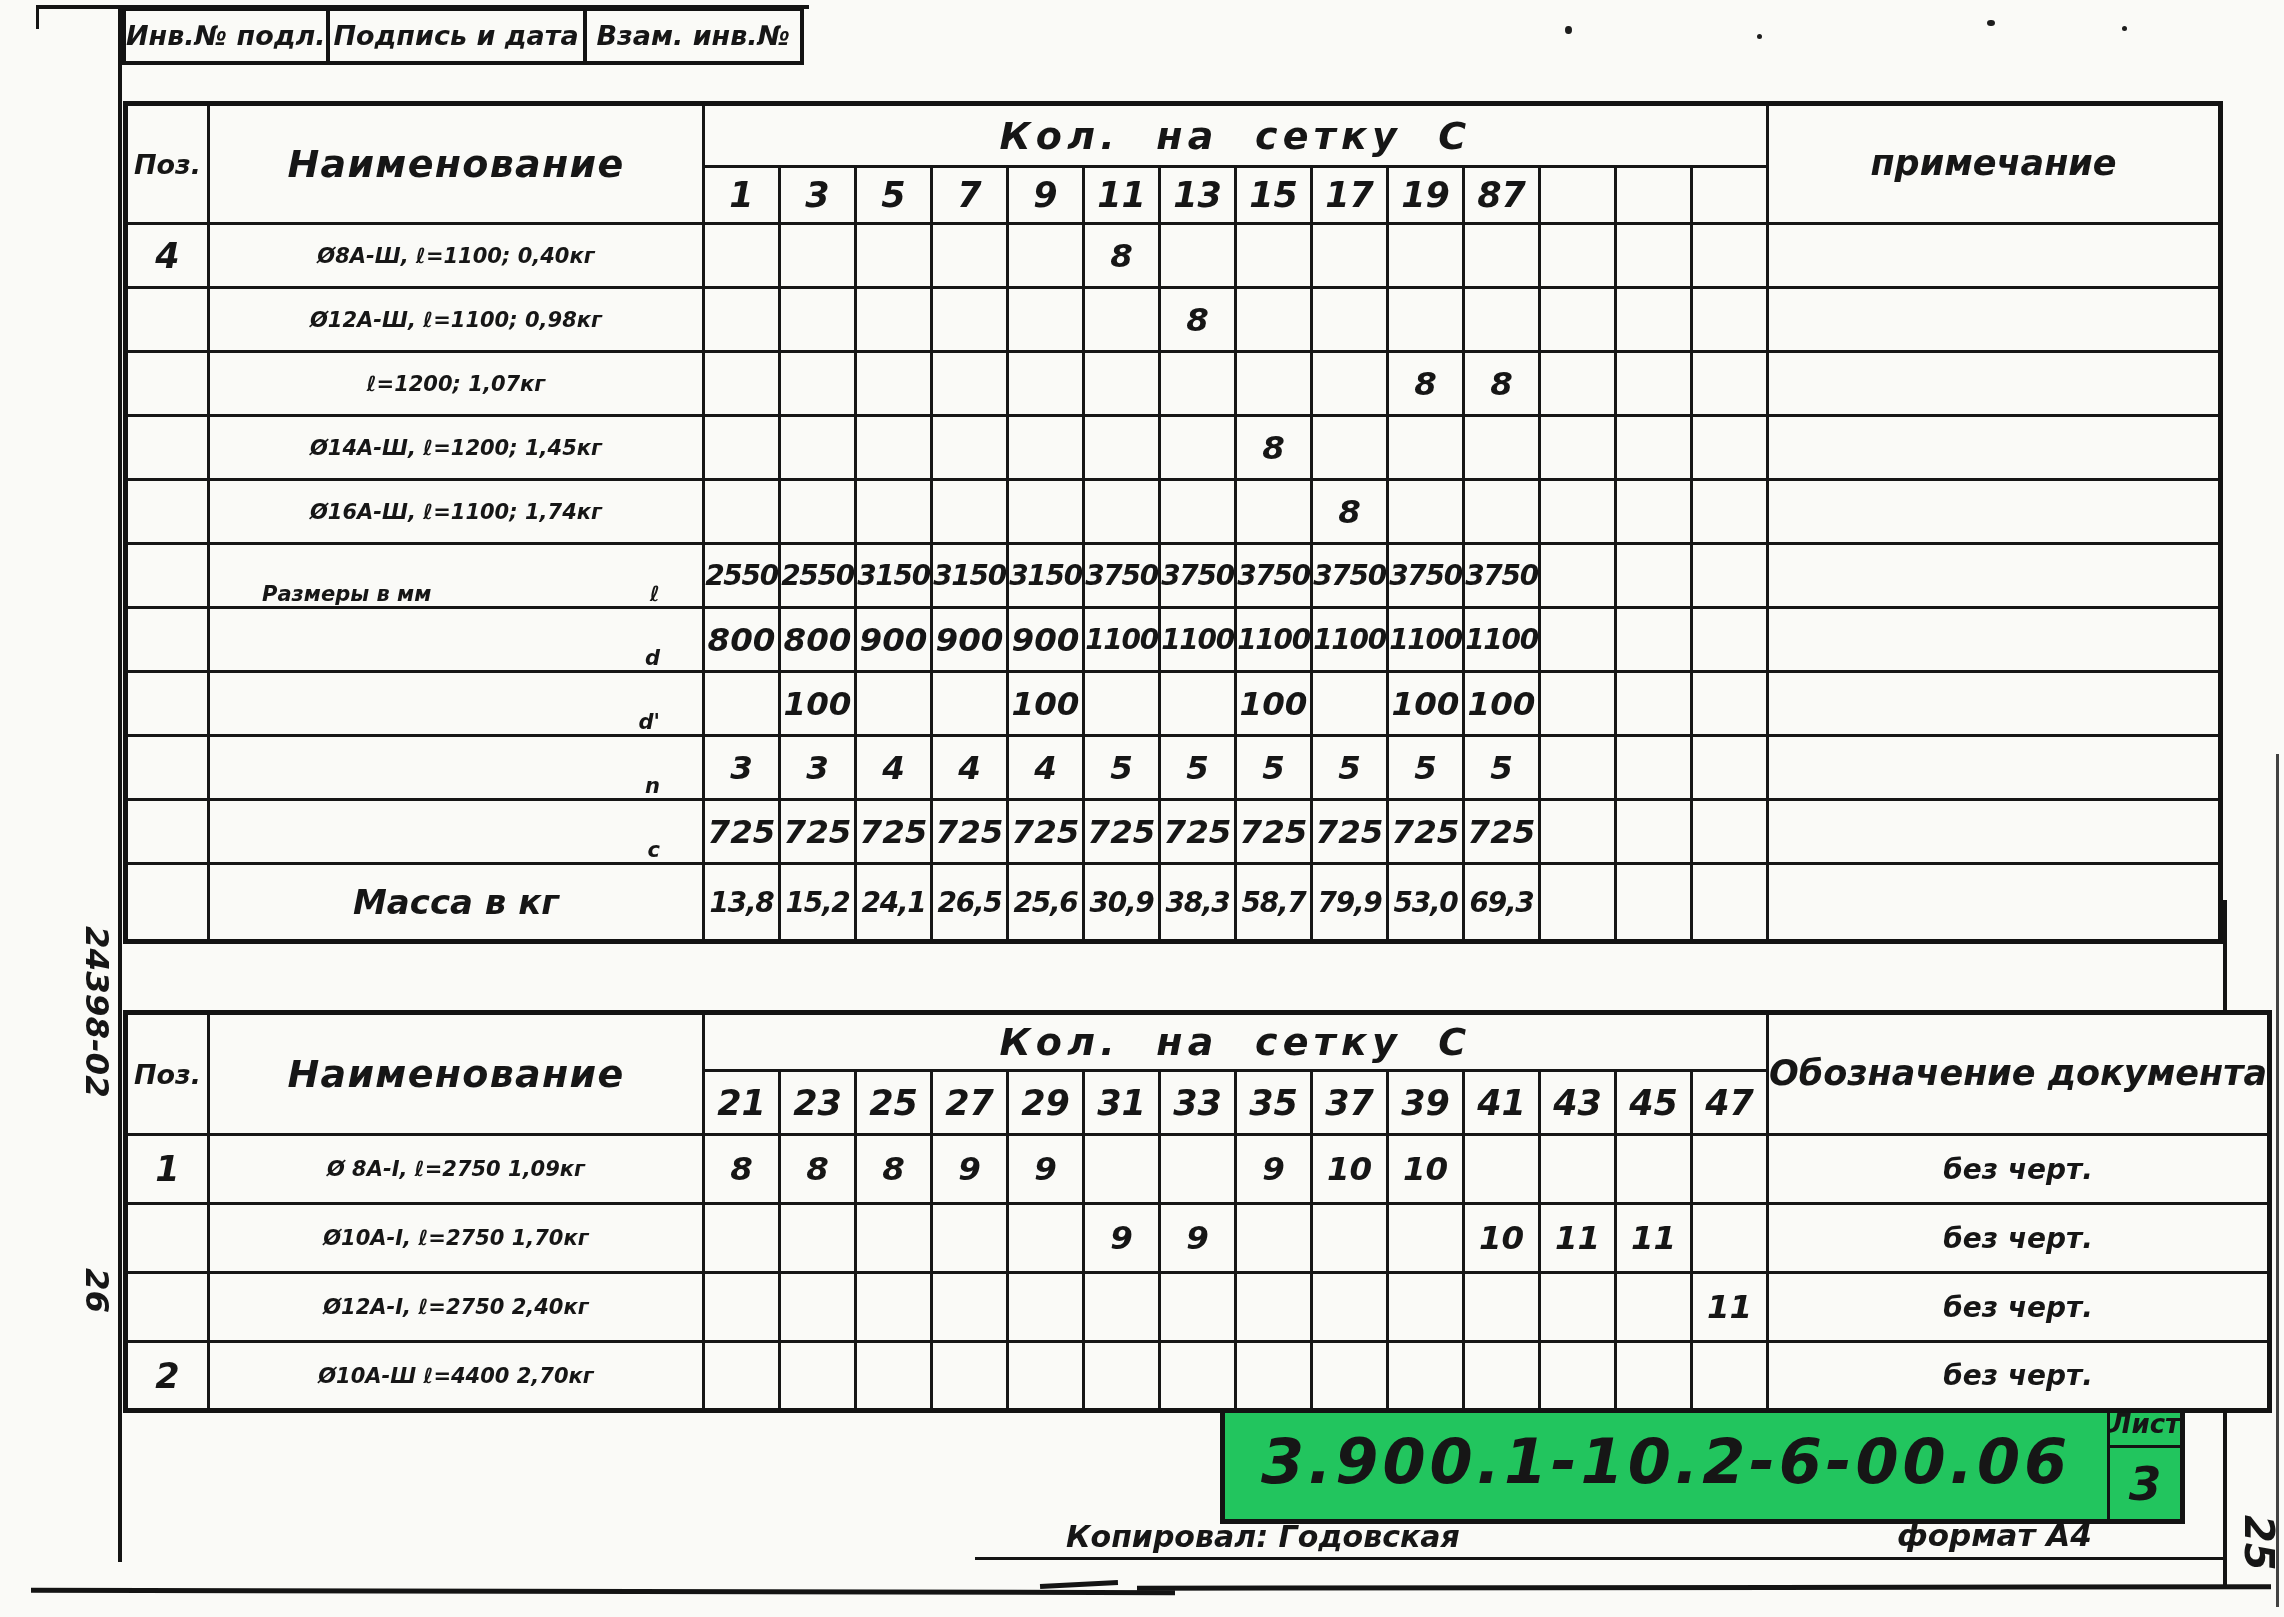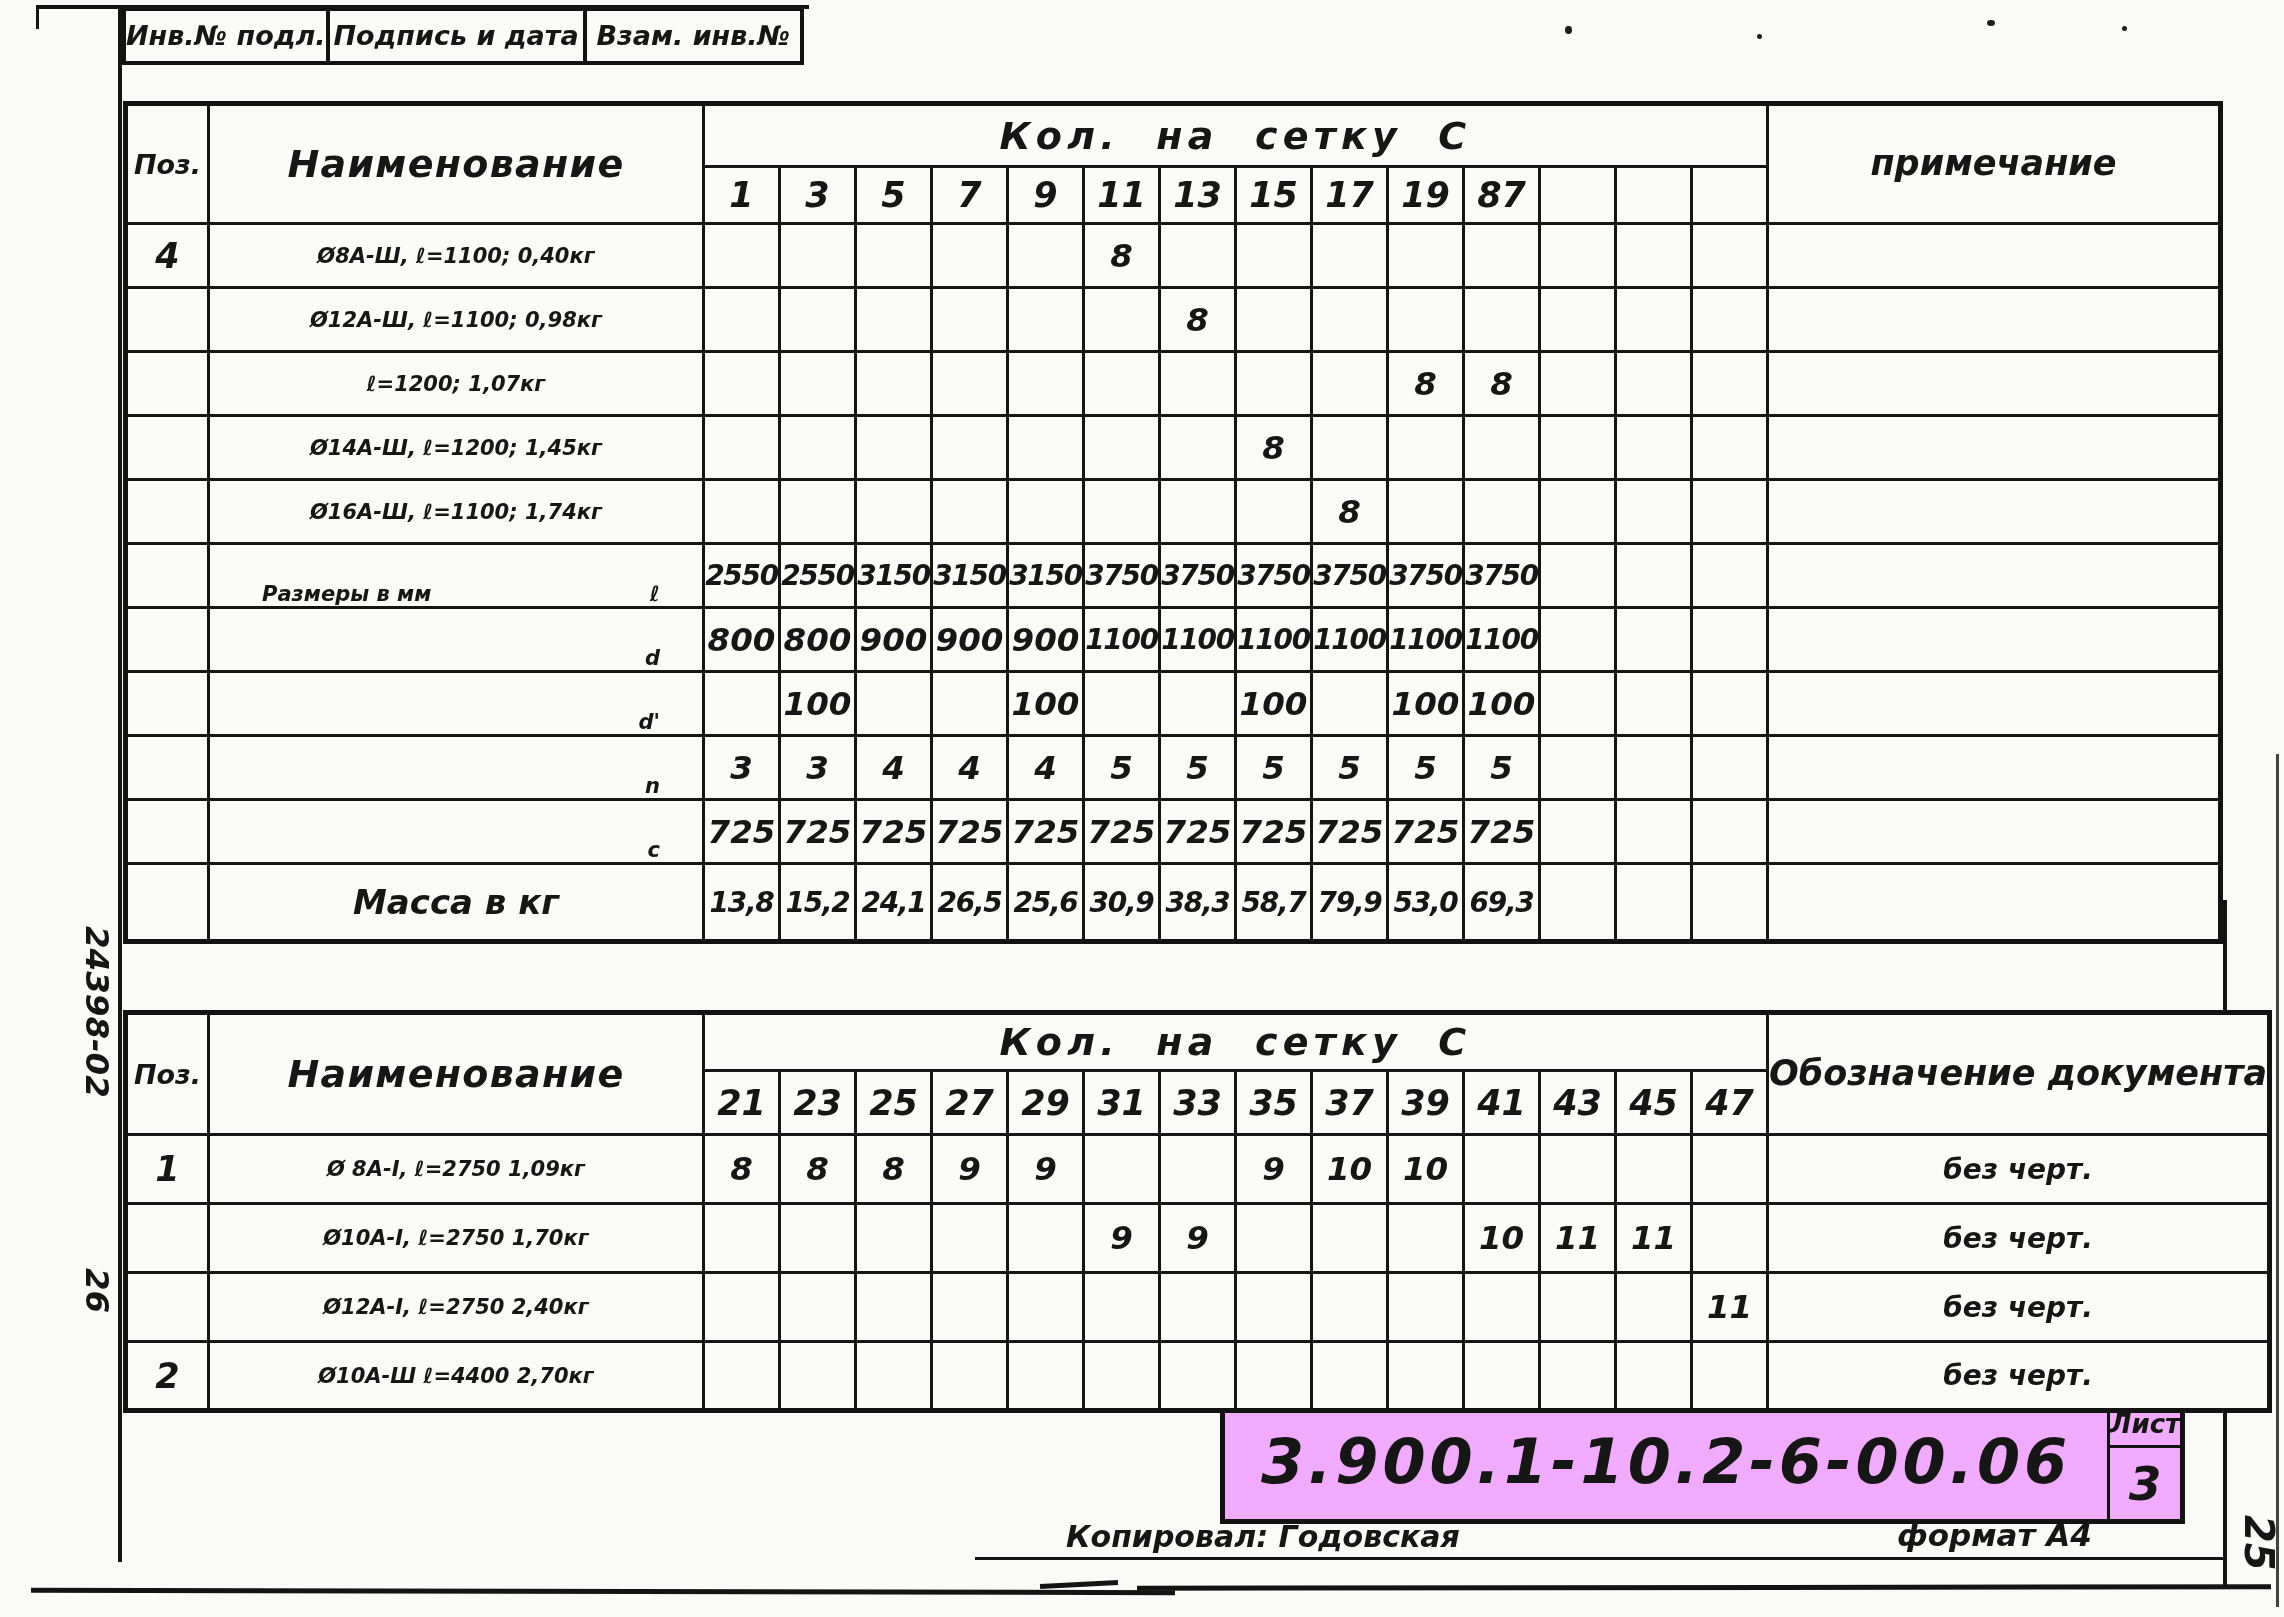--- a/index.html
+++ b/index.html
@@ -32,21 +32,21 @@
   .dim-name{padding:0;}
   .namewrap{display:flex;justify-content:space-between;align-items:center;
     width:100%;height:100%;box-sizing:border-box;padding:0 42px 0 52px;margin-top:37px;}
   .qty-cell{font-size:32.5px;}
   .small-num{font-size:28px;letter-spacing:-1.3px;}
   .note-cell{font-size:28px;}
 
   
   .titleblock{position:absolute;left:1220px;top:1398px;display:grid;
     grid-template-columns:885px 70px;grid-template-rows:45px 71px;
-    background:#f0abfc;border:5.8px solid #131313;}
+    background:#22c55e;border:5.8px solid #131313;}
   .doc-num{grid-row:1/3;border-right:3.9px solid #141414;display:flex;align-items:center;
     justify-content:center;font-size:62px;letter-spacing:3.9px;white-space:nowrap;}
   .sheet-label{border-bottom:3.9px solid #141414;display:flex;align-items:center;
     justify-content:center;font-size:26px;}
   .sheet-num{display:flex;align-items:center;justify-content:center;font-size:47px;}
 
   .copied{position:absolute;left:1066px;top:1519px;font-size:30px;white-space:nowrap;}
   .format{position:absolute;left:1897px;top:1517px;font-size:31px;white-space:nowrap;}
 
   

